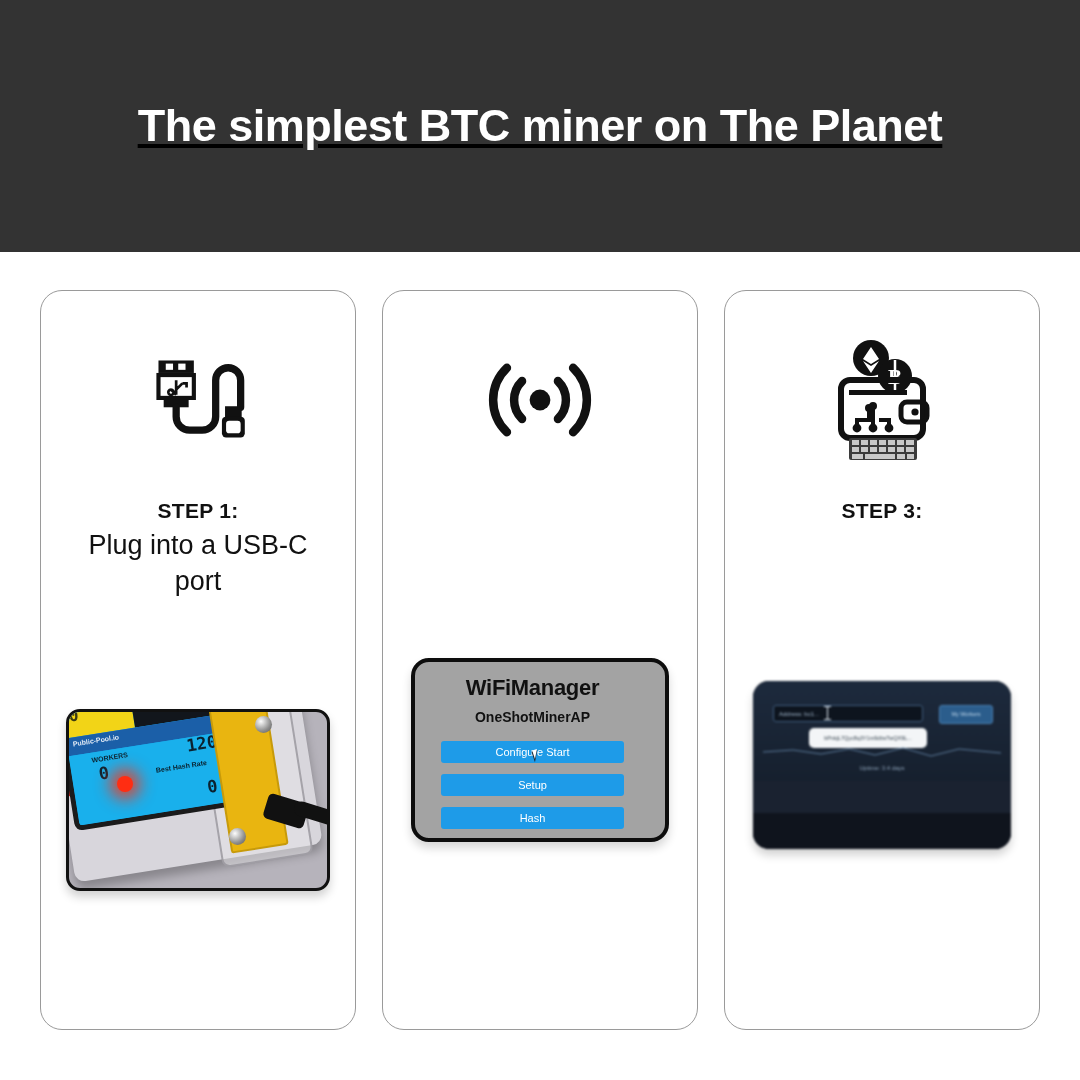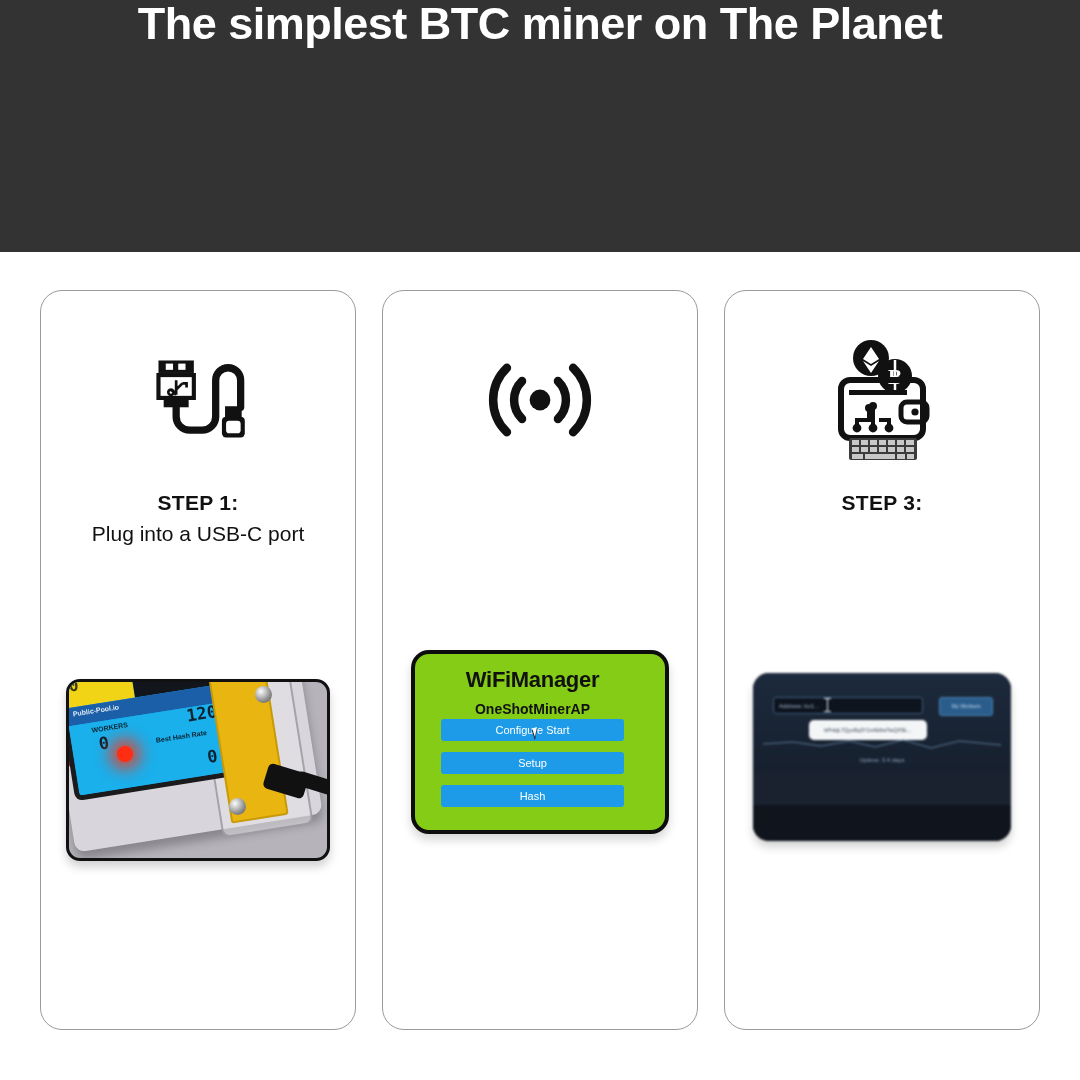--- a/index.html
+++ b/index.html
@@ -8,21 +8,21 @@
     background:#ffffff;
     font-family:"Liberation Sans", sans-serif;
     overflow:hidden;
   }
   .page{position:relative;width:1080px;height:1080px;}
 
   
   .header{
     position:absolute;left:0;top:0;width:1080px;height:252px;
     background:#333333;
-    display:flex;flex-direction:row;align-items:flex-start;justify-content:center;
+    display:flex;flex-direction:column;align-items:center;justify-content:center;text-decoration:underline;
   }
   .headline{
     color:#ffffff;font-size:45px;font-weight:bold;letter-spacing:-0.5px;
     text-align:center;line-height:1.05;margin:0;
     white-space:nowrap;
   }
   .subhead{
     color:#F2912B;font-size:43px;font-weight:bold;font-style:italic;
     text-align:center;line-height:1.05;margin:17px 0 0 0;
     white-space:nowrap;letter-spacing:-0.5px;
@@ -35,38 +35,39 @@
     display:flex;justify-content:space-between;
   }
   .card{
     width:316px;height:740px;
     box-sizing:border-box;
     background:#ffffff;
     border:1px solid #9a9a9a;
     border-radius:22px;
     display:flex;flex-direction:column;align-items:center;
     padding-top:10px;
+    gap:8px;
   }
 
   
   .icon-wrap{
     height:190px;width:100%;
     display:flex;align-items:center;justify-content:center;
     padding-top:8px;box-sizing:border-box;
   }
 
   
   .txt{
     width:240px;text-align:center;color:#111111;
   }
   .step-label{
     font-size:21px;font-weight:bold;letter-spacing:0.3px;margin:0 0 5px 0;
   }
   .step-desc{
-    font-size:21px;font-weight:normal;line-height:1.33;margin:0;
+    font-size:27px;font-weight:normal;line-height:1.33;margin:0;
   }
 
   
   .media-wrap{
     margin-top:auto;margin-bottom:auto;
     width:100%;display:flex;align-items:center;justify-content:center;
     padding-bottom:36px;
   }
 
   
@@ -121,31 +122,31 @@
     background:#111;border-radius:5px;transform:rotate(17deg);
   }
   .usb-cable{
     position:absolute;left:224px;top:96px;width:60px;height:15px;
     background:#111;border-radius:8px;transform:rotate(17deg);
   }
 
   
   .wm{
     position:relative;width:258px;height:184px;box-sizing:border-box;
-    background:#84cc16;border:4px solid #0d0d0d;border-radius:18px;
+    background:#a3a3a3;border:4px solid #0d0d0d;border-radius:18px;
     padding:10px 41px 0 26px;
     box-shadow:0 6px 10px rgba(0,0,0,.16);
   }
   .wm-title{
     text-align:center;color:#111;font-size:22px;font-weight:bold;
     letter-spacing:-0.3px;margin:3px 0 0 0;filter:blur(.3px);
   }
   .wm-ssid{
     text-align:center;color:#111;font-size:14px;font-weight:bold;
-    margin:8px 0 2px 0;filter:blur(.2px);
+    margin:8px 0 16px 0;filter:blur(.2px);
   }
   .wm-btn{
     position:relative;display:block;width:100%;height:22px;line-height:22px;
     background:#1e9be8;border-radius:3px;color:#ffffff;font-size:11px;
     text-align:center;margin-bottom:11px;filter:blur(.25px);
   }
   .cursor{
     position:absolute;left:50%;top:9px;width:0;height:0;
     border-left:6px solid #1a2430;border-right:4px solid transparent;
     border-top:0;border-bottom:11px solid transparent;

